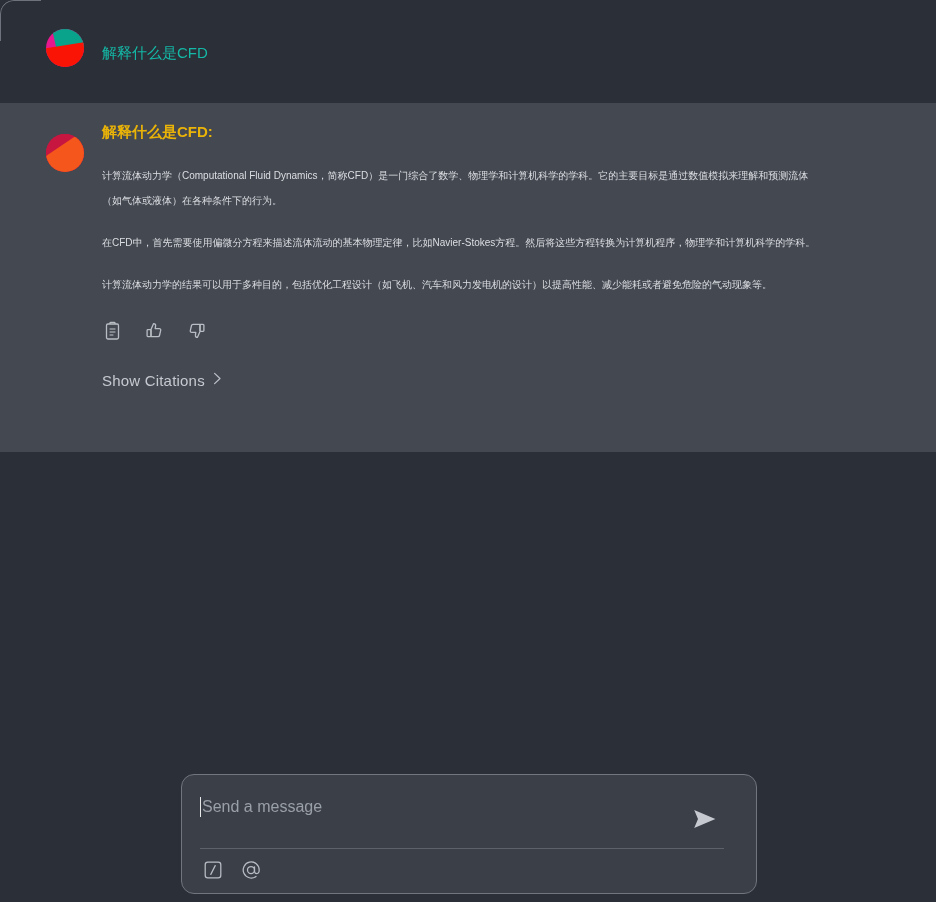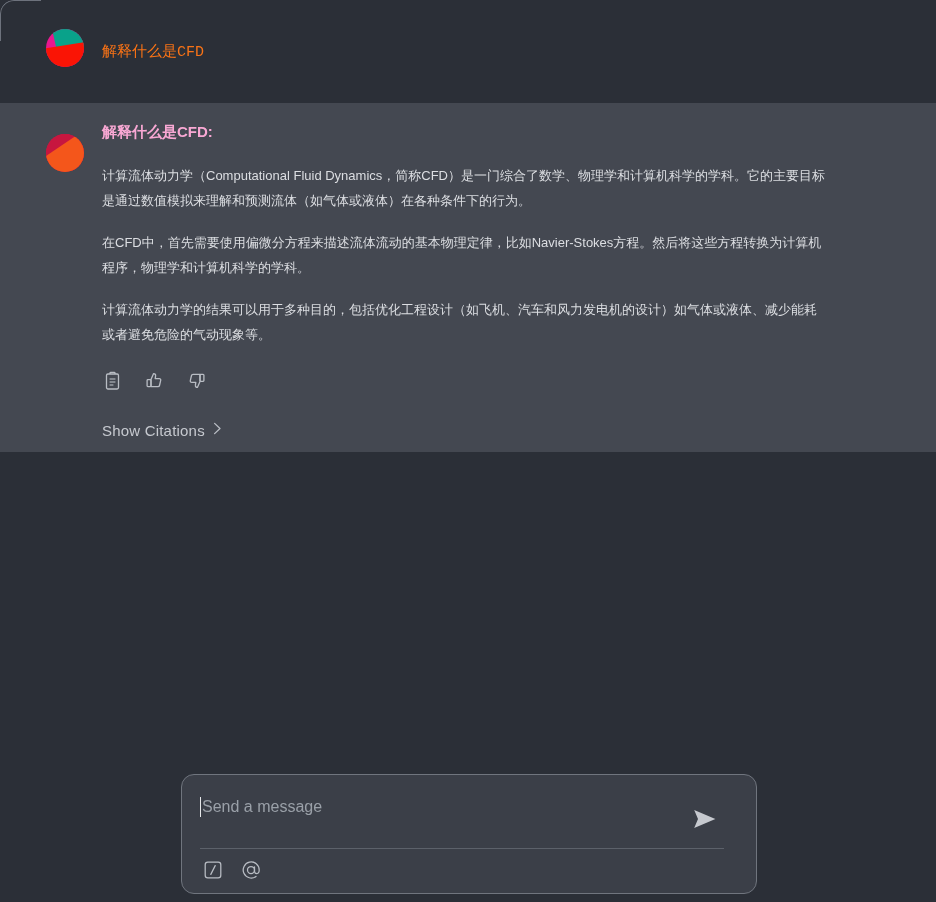--- a/index.html
+++ b/index.html
@@ -100,36 +100,35 @@
 
   .body-col {
     flex: 1 1 auto;
     min-width: 0;
     padding-right: 80px;
   }
   .msg-user .body-col { padding-top: 43px; }
   .msg-assistant .body-col { padding-top: 18px; }
 
   .user-text {
-    color: #f97316;
+    color: #14b8a6;
     font-size: 15px;
     line-height: 20px;
-    font-family: Liberation Mono, monospace;
   }
 
   .assistant-title {
-    color: #f9a8d4;
+    color: #eab308;
     font-size: 15px;
     line-height: 22px;
     font-weight: bold;
     margin: 0 0 20px 0;
   }
   .assistant-p {
     color: #dcdee2;
-    font-size: 13px;
+    font-size: 10px;
     line-height: 25px;
     margin: 4px 0 17px 0;
     max-width: 724px;
   }
   .assistant-p:last-of-type { margin-bottom: 0; }
 
   
   .actions {
     display: flex;
     align-items: center;
@@ -271,21 +270,21 @@
         <span class="seg-crimson"></span>
         <span class="seg-orange"></span>
       </div>
     </div>
     <div class="body-col">
 
       <div class="assistant-title">解释什么是CFD:</div>
 
       <p class="assistant-p">计算流体动力学（Computational Fluid Dynamics，简称CFD）是一门综合了数学、物理学和计算机科学的学科。它的主要目标是通过数值模拟来理解和预测流体（如气体或液体）在各种条件下的行为。</p>
       <p class="assistant-p">在CFD中，首先需要使用偏微分方程来描述流体流动的基本物理定律，比如Navier-Stokes方程。然后将这些方程转换为计算机程序，物理学和计算机科学的学科。</p>
-      <p class="assistant-p">计算流体动力学的结果可以用于多种目的，包括优化工程设计（如飞机、汽车和风力发电机的设计）如气体或液体、减少能耗或者避免危险的气动现象等。</p>
+      <p class="assistant-p">计算流体动力学的结果可以用于多种目的，包括优化工程设计（如飞机、汽车和风力发电机的设计）以提高性能、减少能耗或者避免危险的气动现象等。</p>
 
       <div class="actions">
 
         <button class="act-btn" title="Copy">
           <span>
             <svg width="17" height="19" viewBox="0 0 17 19" fill="none">
               <rect x="2.5" y="3" width="12" height="15" rx="1.4" stroke="#b9bdc4" stroke-width="1.3"></rect>
               <path d="M6 3V2.1c0-.4.35-.8.8-.8h3.4c.45 0 .8.4.8.8V3" stroke="#b9bdc4" stroke-width="1.3" stroke-linejoin="round"></path>
               <line x1="5.6" y1="8" x2="11.4" y2="8" stroke="#b9bdc4" stroke-width="1.1"></line>
               <line x1="5.6" y1="11" x2="11.4" y2="11" stroke="#b9bdc4" stroke-width="1.1"></line>

